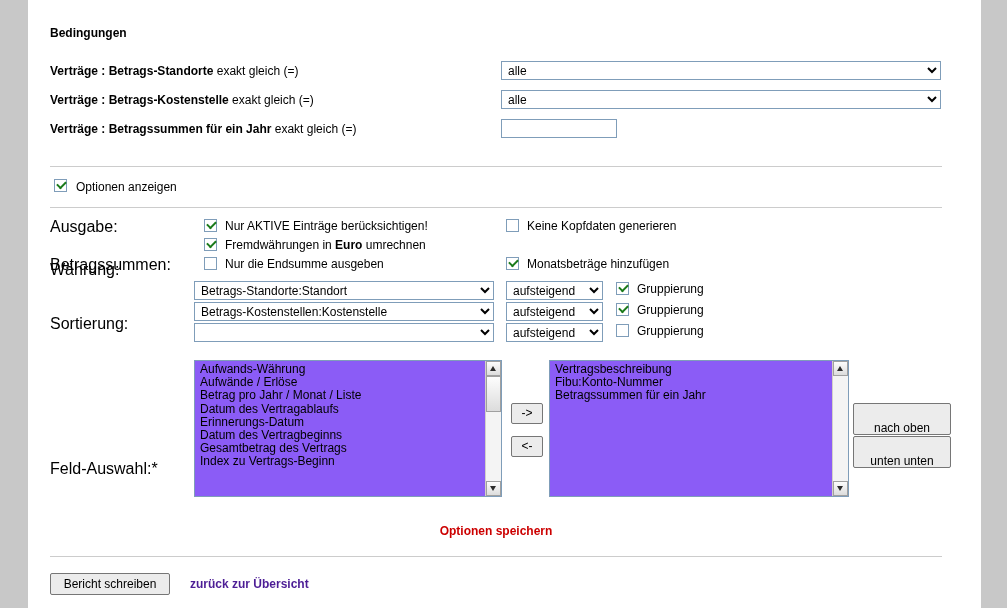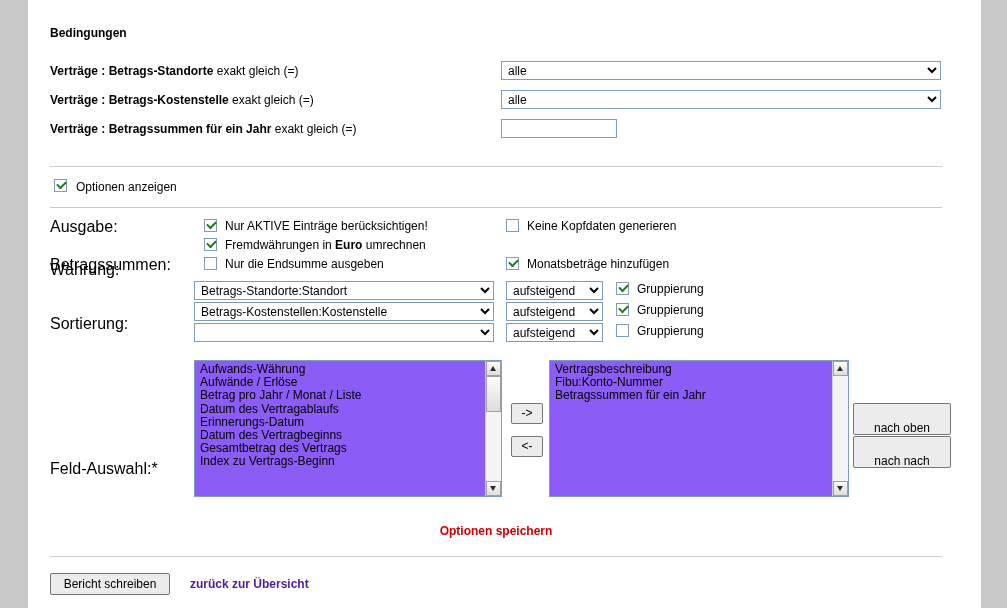--- a/index.html
+++ b/index.html
@@ -401,21 +401,21 @@
             <span class="sb-arrow"></span>
           </div>
         <div class="sb-track" style="top:15px; bottom:15px;"></div>
         <div class="sb-btn down">
             <span class="sb-arrow"></span>
           </div>
       </div>
     </div>
 
     <button class="side-btn" style="left:825px; top:403px;">nach oben</button>
-    <button class="side-btn" style="left:825px; top:436px;">nach nach</button>
+    <button class="side-btn" style="left:825px; top:436px;">unten unten</button>
 
     <div class="save-options">Optionen speichern</div>
 
     <div class="divider" style="top:556px;"></div>
 
     <button class="btn-report">Bericht schreiben</button>
     <a class="link-back" href="#">zurück zur Übersicht</a>
 
   </div>
 </div>

